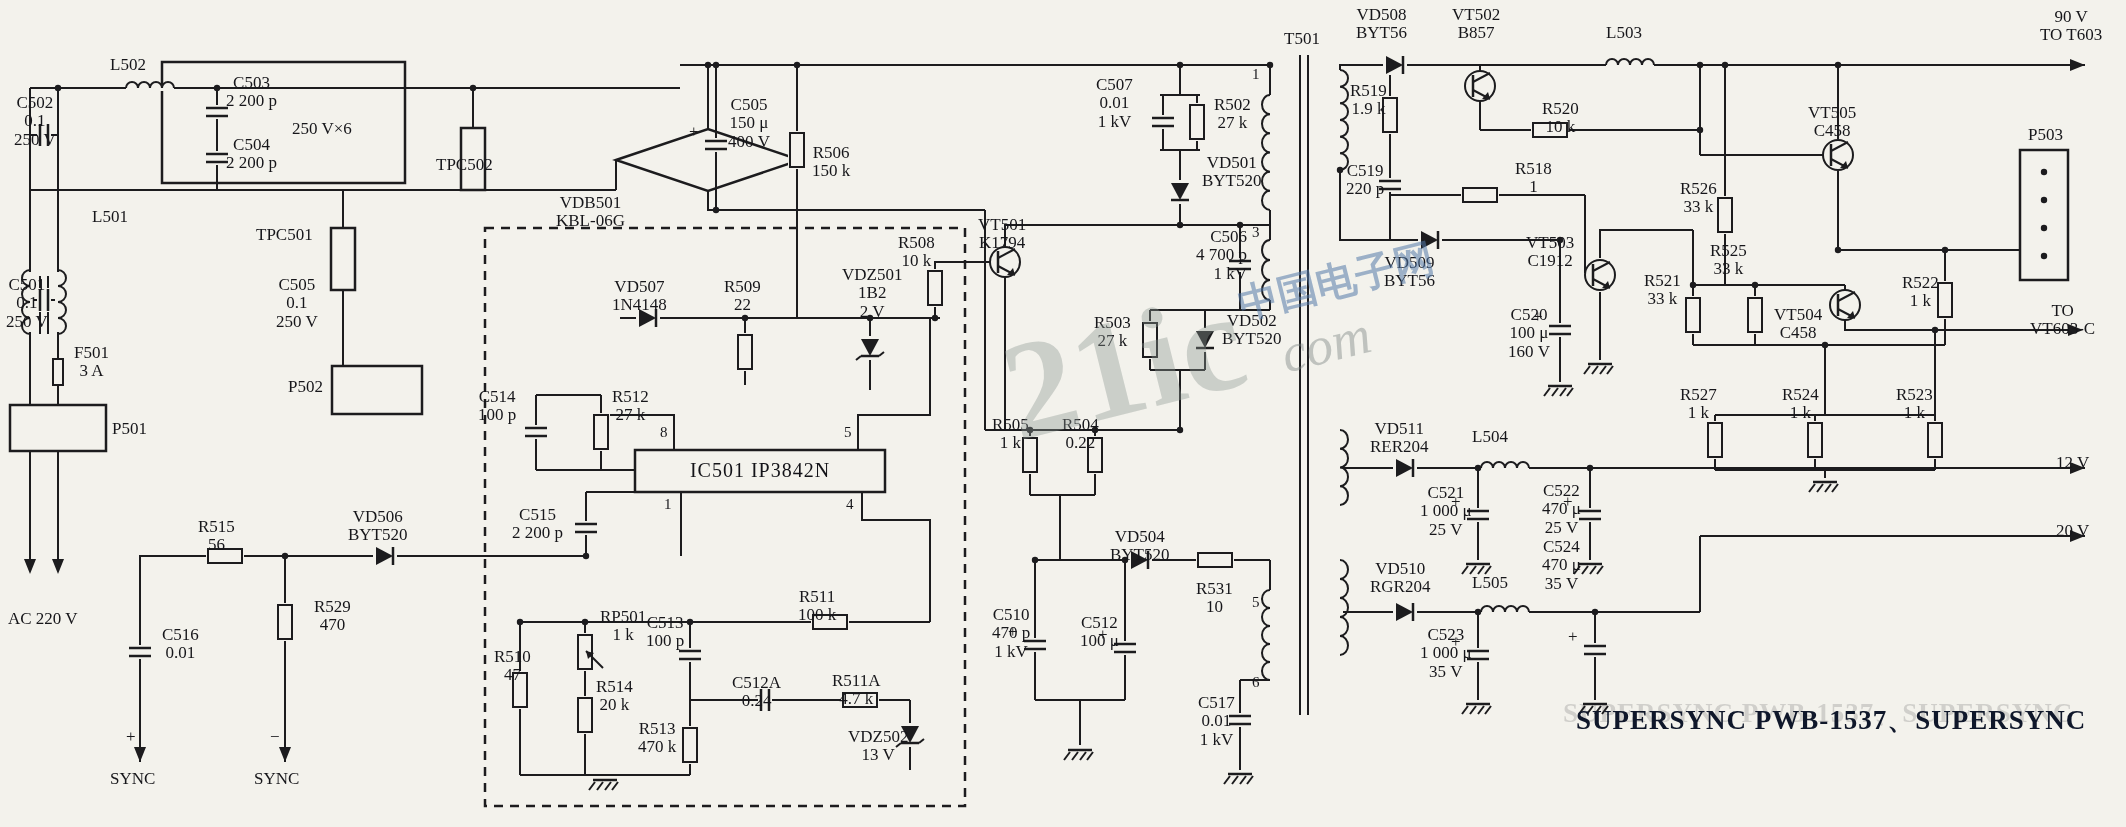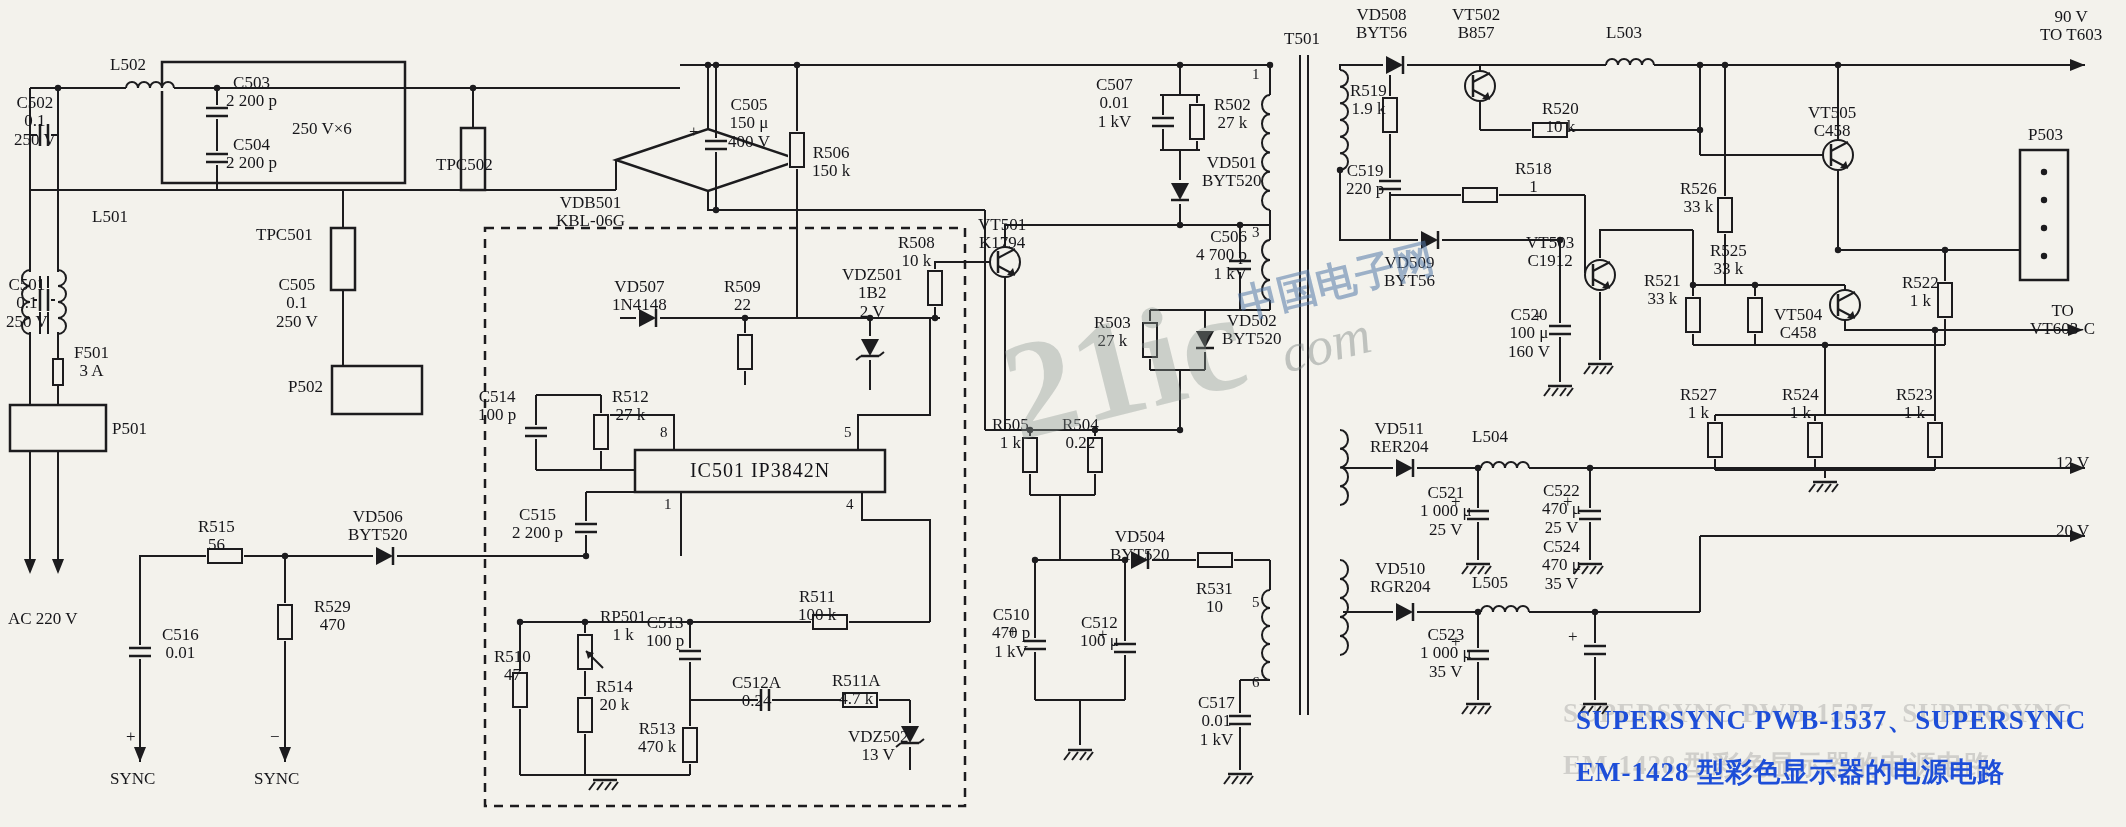--- a/index.html
+++ b/index.html
@@ -14,21 +14,21 @@
     position:absolute;white-space:pre-line;line-height:1.08;
     font-size:17px;text-align:center;color:#16161a;
   }
   .lb.sm{font-size:15px;}
   #ic-label{
     position:absolute;left:637px;top:459px;width:246px;text-align:center;
     font-size:20px;letter-spacing:1px;color:#131318;
   }
   #title1,#title2{
     position:absolute;left:1576px;font-weight:bold;font-size:27px;
-    letter-spacing:1px;color:#1d4ed8;
+    letter-spacing:1px;color:#0f172a;
     text-shadow:-13px -7px 0 rgba(25,25,28,0.16);
   }
   #title1{top:702px;}
   #title2{top:754px;}
   #wm{
     position:absolute;left:1000px;top:278px;display:flex;align-items:center;gap:6px;
     transform:rotate(-14deg);pointer-events:none;
   }
   #wm-big{font-size:140px;font-weight:bold;color:rgba(140,150,144,0.38);line-height:0.9;}
   .wm-right{display:flex;flex-direction:column;align-items:flex-start;}
@@ -855,14 +855,13 @@
     </div>
   <div id="ic-label">IC501 IP3842N</div>
   <div id="wm">
     <span id="wm-big">21ic</span>
     <span class="wm-right">
       <span id="wm-cn">中国电子网</span>
       <span id="wm-com">com</span>
     </span>
   </div>
   <div id="title1">SUPERSYNC PWB-1537、SUPERSYNC</div>
-  <div id="title2">EM-1428 型彩色显示器的电源电路</div>
 </div>
 
 </body></html>

